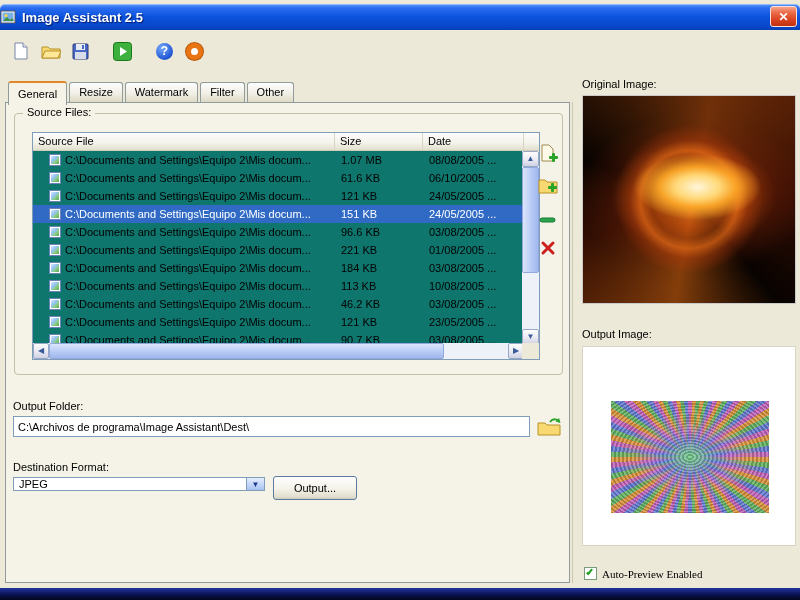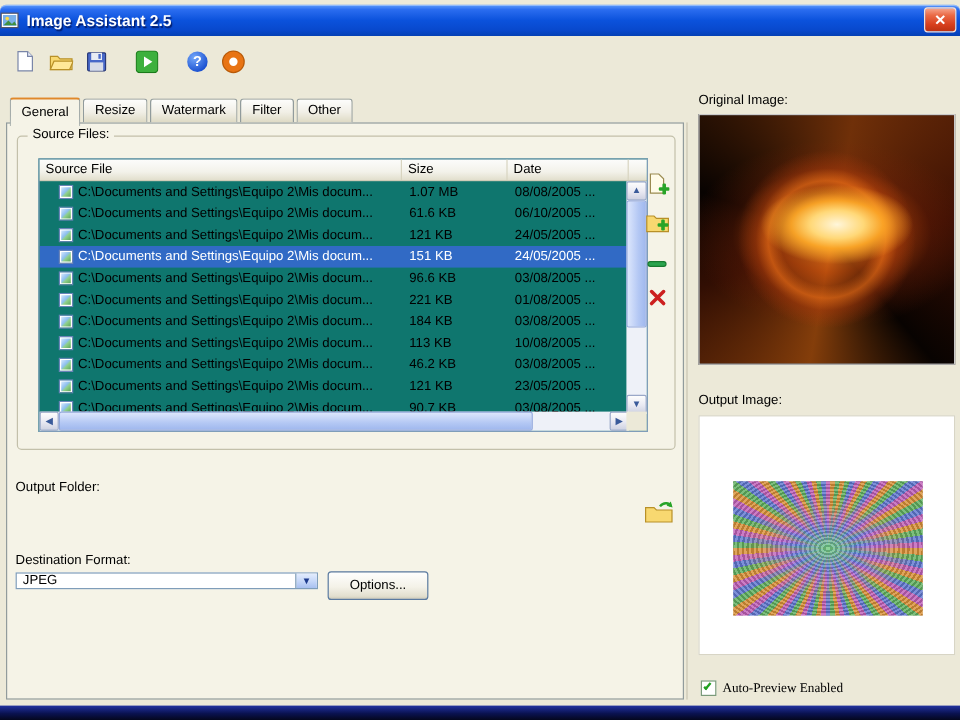--- a/index.html
+++ b/index.html
@@ -351,36 +351,37 @@
       <div class="side-btn sb4">
         <span style="display:inline-flex">
           <svg width="16" height="16" viewBox="0 0 16 16">
             <path d="M3 3 L13 13 M13 3 L3 13" stroke="#cc1f1f" stroke-width="3" stroke-linecap="round" fill="none"></path>
           </svg>
         </span>
       </div>
     </div>
 
     <span class="field-label lbl-out">Output Folder:</span>
+    <input class="text-input" value="C:\Archivos de programa\Image Assistant\Dest\" style="">
     <div class="browse-btn">
       <span style="display:inline-flex">
         <svg width="24" height="19" viewBox="0 0 24 19">
           <path d="M1 6h7l2 2h13v10H1z" fill="#f8d870" stroke="#b89028"></path>
           <path d="M13 5c3-4 8-3 9 0" fill="none" stroke="#28a428" stroke-width="2"></path>
           <path d="M22 1l1.5 5-5-1.5z" fill="#28a428"></path>
         </svg>
       </span>
     </div>
 
     <span class="field-label lbl-fmt">Destination Format:</span>
     <div class="combo">
       <span class="combo-value">JPEG</span>
       <span class="combo-btn">▼</span>
     </div>
-    <div class="xp-button">Options...</div>
+    <div class="xp-button">Output...</div>
   </div>
 
   <div class="divider"></div>
   <span class="rp-label lbl-orig">Original Image:</span>
   <div class="orig-image"></div>
   <span class="rp-label lbl-outimg">Output Image:</span>
   <div class="out-box">
     <div class="out-image"></div>
   </div>
 

